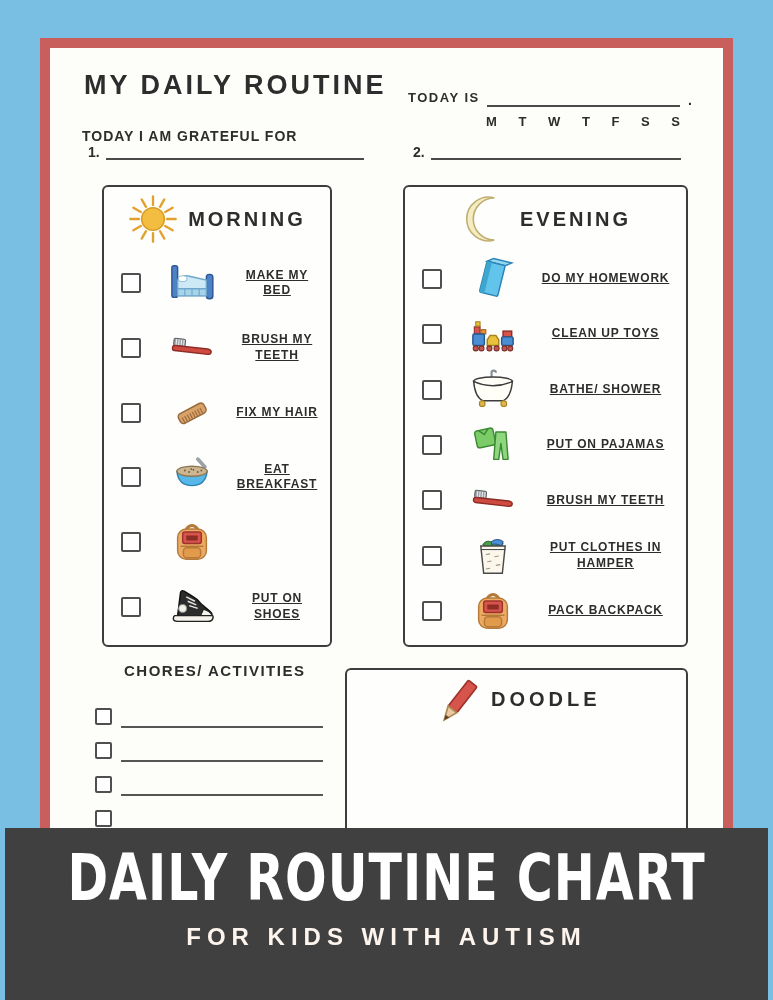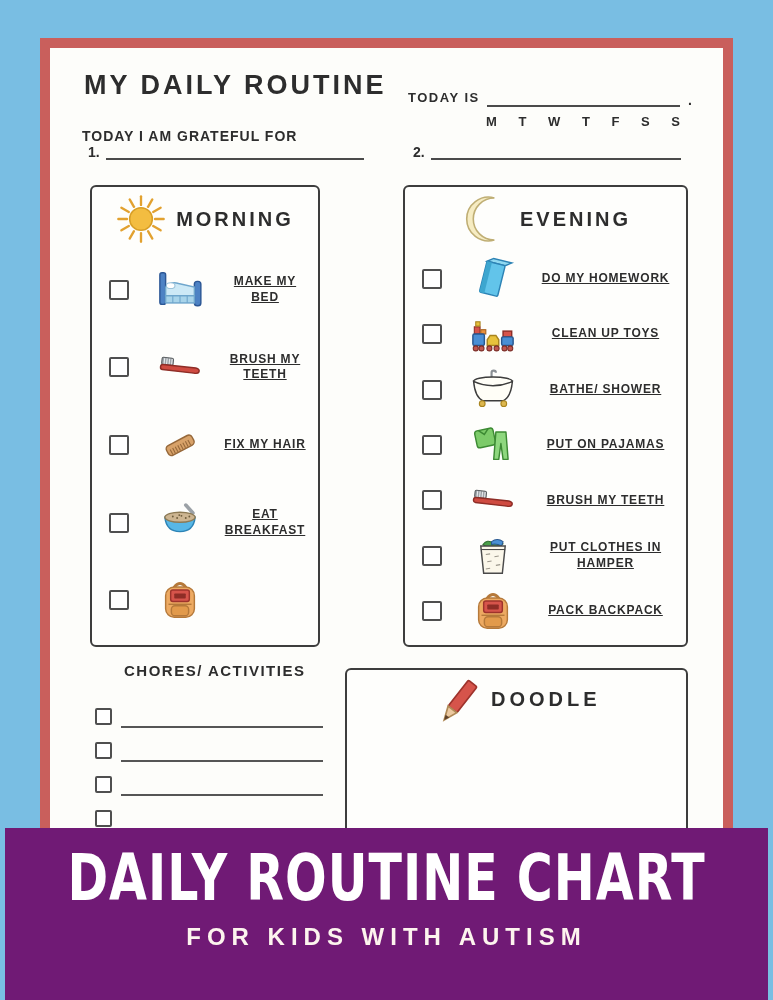--- a/index.html
+++ b/index.html
@@ -22,21 +22,21 @@
   .grateful-label{position:absolute;left:32px;top:68px;font-size:14px;font-weight:600;letter-spacing:1px;margin-top:12px;}
   .grateful-line{position:absolute;top:96px;display:flex;align-items:flex-end;}
   .grateful-line .num{font-size:14px;font-weight:700;}
   .grateful-line .write-line{border-bottom:2px solid #4a4a4a;height:14px;margin-left:6px;}
   #g1{left:38px;} #g1 .write-line{width:258px;}
   #g2{left:363px;} #g2 .write-line{width:250px;}
 
   
   .routine-box{position:absolute;top:137px;box-sizing:border-box;
                border:2px solid #3d3d3d;border-radius:6px;background:#fefefc;}
-  #morning-box{left:40px;width:230px;height:462px;}
+  #morning-box{left:52px;width:230px;height:462px;}
   #evening-box{left:353px;width:285px;height:462px;}
   .box-header{position:absolute;left:0;right:0;top:0;height:64px;
               display:flex;align-items:center;justify-content:center;gap:10px;}
   .box-header svg{width:50px;height:50px;}
   .box-title{font-size:20px;font-weight:700;letter-spacing:3px;}
   .items{position:absolute;left:0;right:0;top:64px;bottom:6px;display:flex;flex-direction:column;}
   .item-row{flex:1;display:grid;grid-template-columns:50px 76px 1fr;align-items:center;text-decoration:underline;}
   .cb{width:16px;height:16px;border:2px solid #4f4f4f;border-radius:2px;background:#fff;}
   .item-row .cb{margin-left:17px;}
   .item-icon{display:flex;justify-content:center;align-items:center;}
@@ -51,21 +51,21 @@
   .chore-row .cb{width:13px;height:13px;margin-bottom:3px;}
   .chore-row .write-line{flex:1;margin-left:9px;border-bottom:2px solid #555;height:1px;}
 
   
   .doodle-box{position:absolute;left:295px;top:620px;width:343px;height:190px;box-sizing:border-box;
               border:2px solid #3d3d3d;border-radius:6px;background:#fefefc;}
   .doodle-box svg{position:absolute;left:84px;top:6px;width:54px;height:54px;}
   .doodle-title{position:absolute;left:144px;top:18px;font-size:20px;font-weight:700;letter-spacing:4px;}
 
   
-  .banner{position:absolute;left:5px;right:5px;top:828px;bottom:0;background:#701a75;z-index:5;
+  .banner{position:absolute;left:5px;right:5px;top:828px;bottom:0;background:#404040;z-index:5;
           text-align:center;color:#ffffff;}
   .banner-title{margin-top:14px;font-family:"DejaVu Sans",sans-serif;font-size:49px;font-weight:800;
                 letter-spacing:1px;transform:scale(1.0,1.3);transform-origin:center top;white-space:nowrap;}
   .banner-subtitle{margin-top:24px;font-size:24px;font-weight:600;letter-spacing:6px;color:#fdf4ee;white-space:nowrap;}
 
   .hidden-defs{position:absolute;width:0;height:0;overflow:hidden;}
 </style>
 </head>
 <body>
 
@@ -297,20 +297,29 @@
               <div class="item-label">EAT BREAKFAST</div>
             </div>
             <div class="item-row">
               <div class="cb"></div>
               <span class="item-icon">
                 <svg viewBox="0 0 64 64">
                   <use href="#backpack-icon"></use>
                 </svg>
               </span>
             </div>
+            <div class="item-row">
+              <div class="cb"></div>
+              <span class="item-icon">
+                <svg viewBox="0 0 64 64">
+                  <use href="#sneaker-icon"></use>
+                </svg>
+              </span>
+              <div class="item-label">PUT ON SHOES</div>
+            </div>
           </div>
       </div>
 
       <div class="routine-box" id="evening-box">
         <div class="box-header">
           <svg viewBox="0 0 64 64">
               <use href="#moon-icon"></use>
             </svg>
           <span class="box-title">EVENING</span>
         </div>

